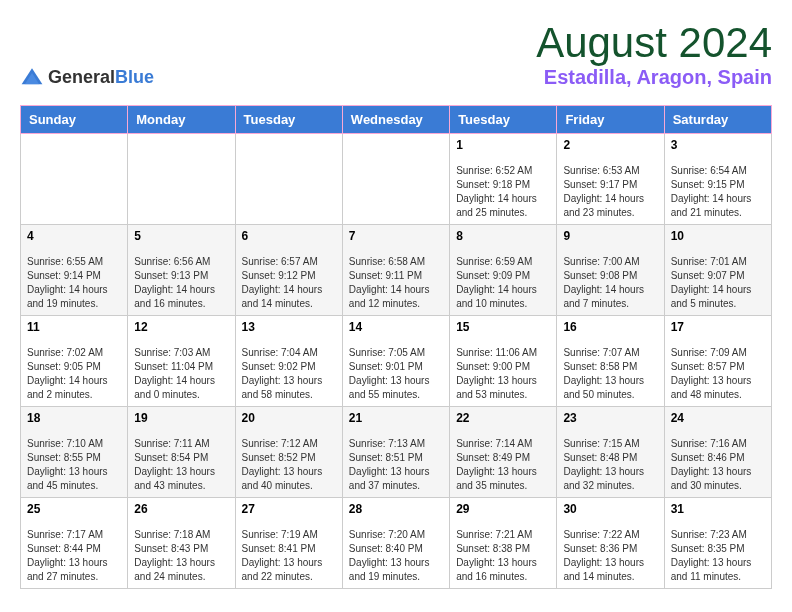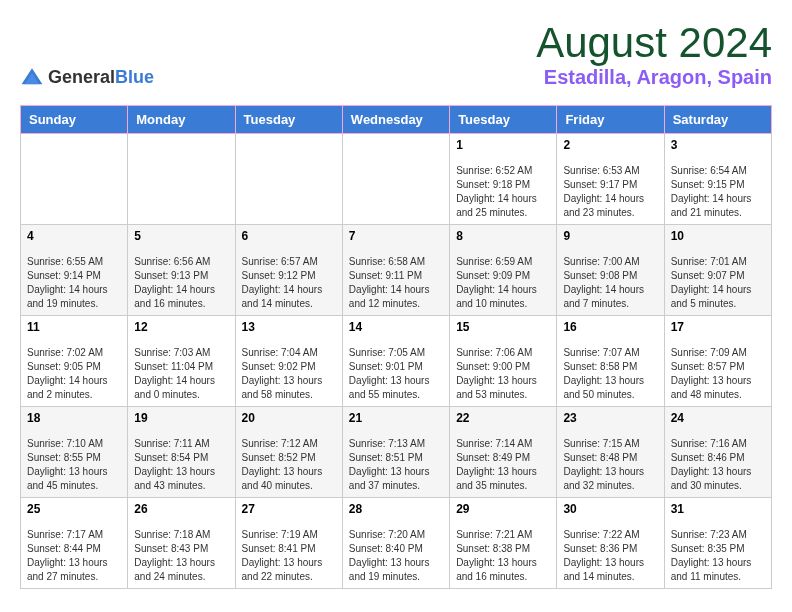--- a/index.html
+++ b/index.html
@@ -224,21 +224,21 @@
 Daylight: 13 hours and 58 minutes.</div>
         </td>
         <td>
           <span class="day-number">14</span>
           <div class="day-info">Sunrise: 7:05 AM
 Sunset: 9:01 PM
 Daylight: 13 hours and 55 minutes.</div>
         </td>
         <td>
           <span class="day-number">15</span>
-          <div class="day-info">Sunrise: 7:06 AM
+          <div class="day-info">Sunrise: 11:06 AM
 Sunset: 9:00 PM
 Daylight: 13 hours and 53 minutes.</div>
         </td>
         <td>
           <span class="day-number">16</span>
           <div class="day-info">Sunrise: 7:07 AM
 Sunset: 8:58 PM
 Daylight: 13 hours and 50 minutes.</div>
         </td>
         <td>

